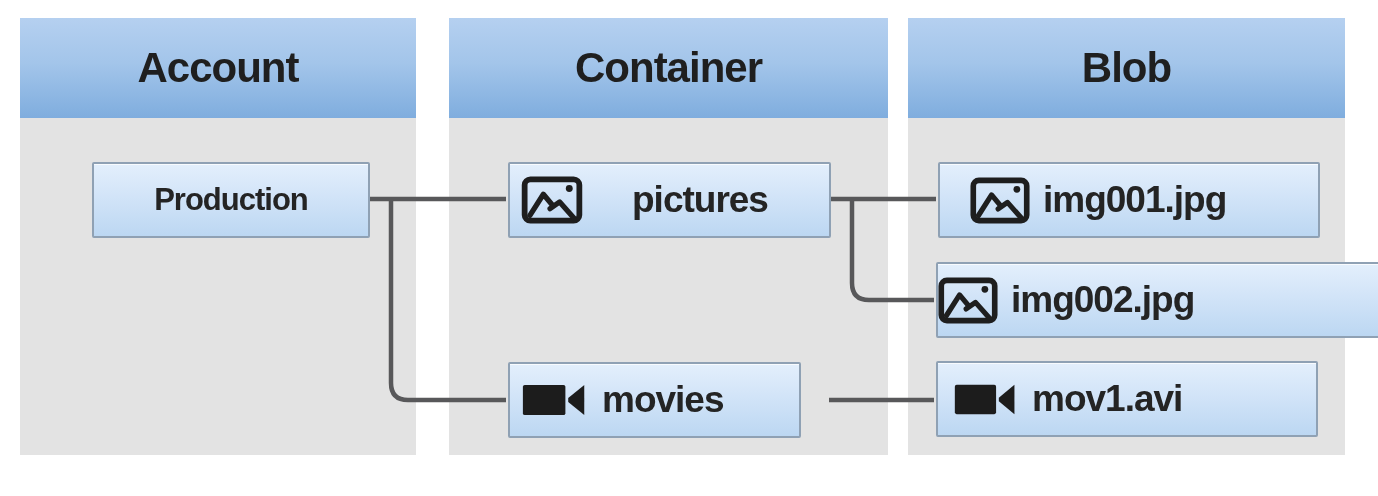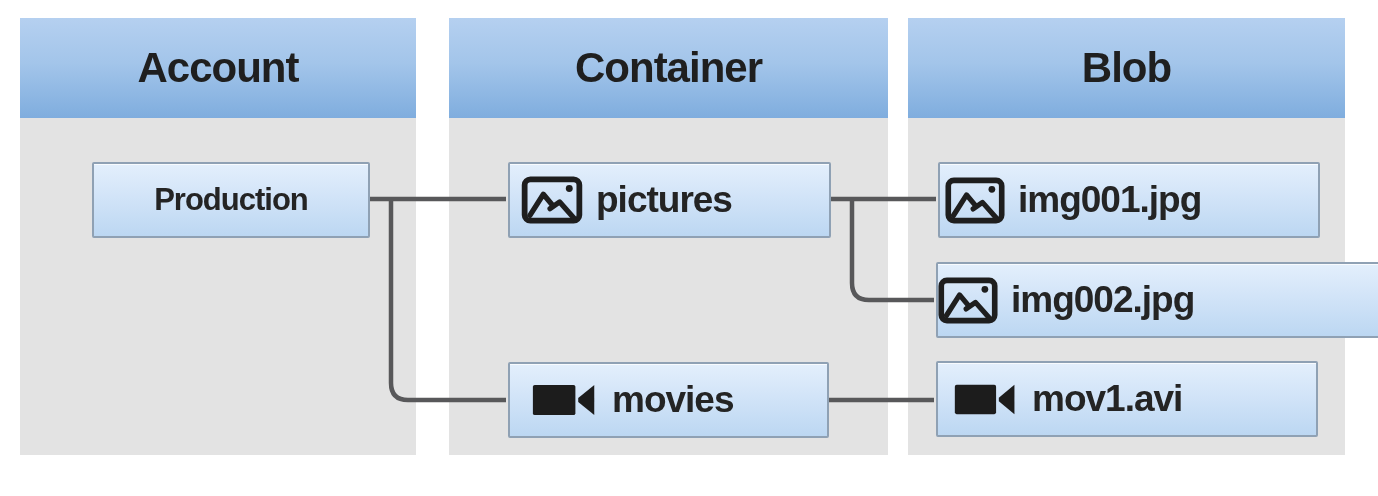--- a/index.html
+++ b/index.html
@@ -23,23 +23,23 @@
   
   .node{position:absolute;height:76px;box-sizing:border-box;
       background:linear-gradient(180deg,#e3effc 0%,#d2e4f8 45%,#bcd7f2 100%);
       border:2px solid #8fa1b4;border-radius:2px;
       display:flex;align-items:center;
       color:#242424;font-size:37px;font-weight:bold;letter-spacing:-1px;
       box-shadow:inset 0 1px 0 rgba(255,255,255,.75);}
   .node .icon{display:flex;align-items:center;justify-content:center;flex:0 0 auto;}
   .node .lbl{white-space:nowrap;}
   .node-production{left:92px;top:162px;width:278px;justify-content:center;font-size:31px;}
-  .node-pictures{left:508px;top:162px;width:323px;padding-left:11px;}
-  .node-movies{left:508px;top:362px;width:321px;padding-left:21px;}
-  .node-img001{left:938px;top:162px;width:382px;padding-left:5px;}
+  .node-pictures{left:508px;top:162px;width:323px;padding-left:11px;gap:36px;}
+  .node-movies{left:508px;top:362px;width:293px;padding-left:11px;}
+  .node-img001{left:938px;top:162px;width:382px;padding-left:30px;}
   .node-img002{left:936px;top:262px;width:444px;padding-left:0;}
   .node-mov1{left:936px;top:361px;width:382px;padding-left:15px;}
   .icon{margin-right:13px;}
 </style>
 </head>
 <body>
 
 <div class="canvas">
 
   <div class="col col-account">

